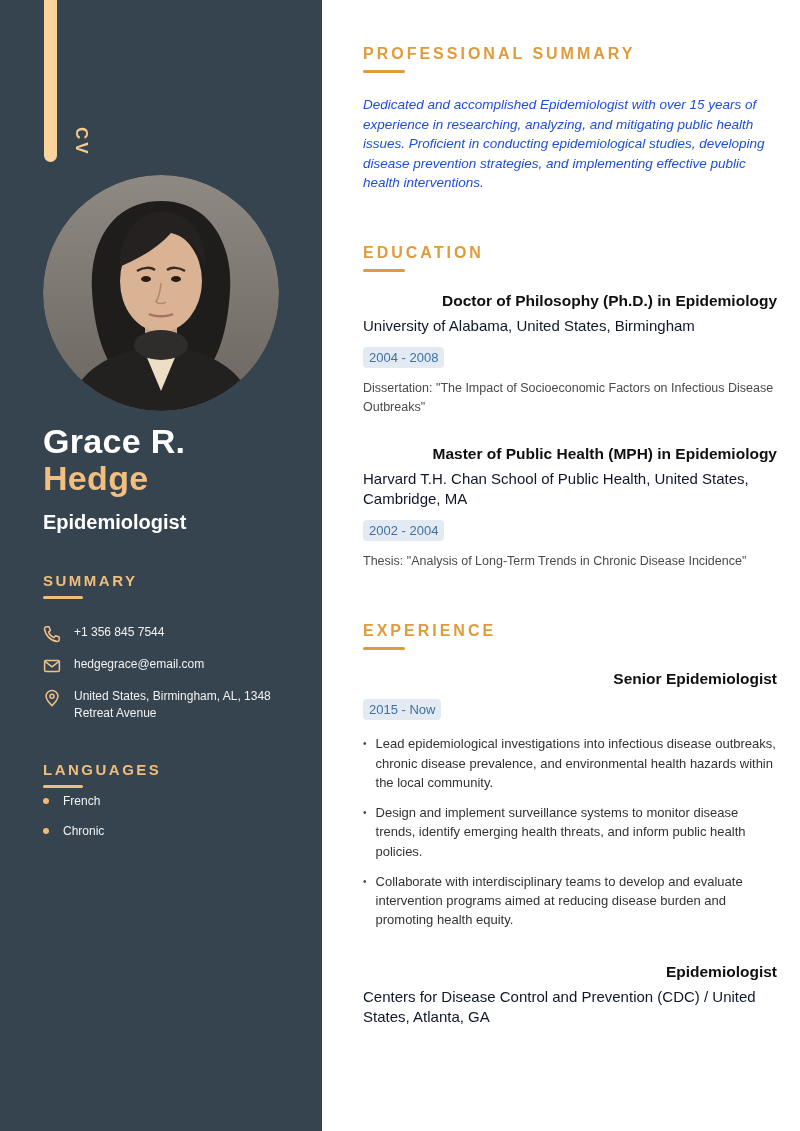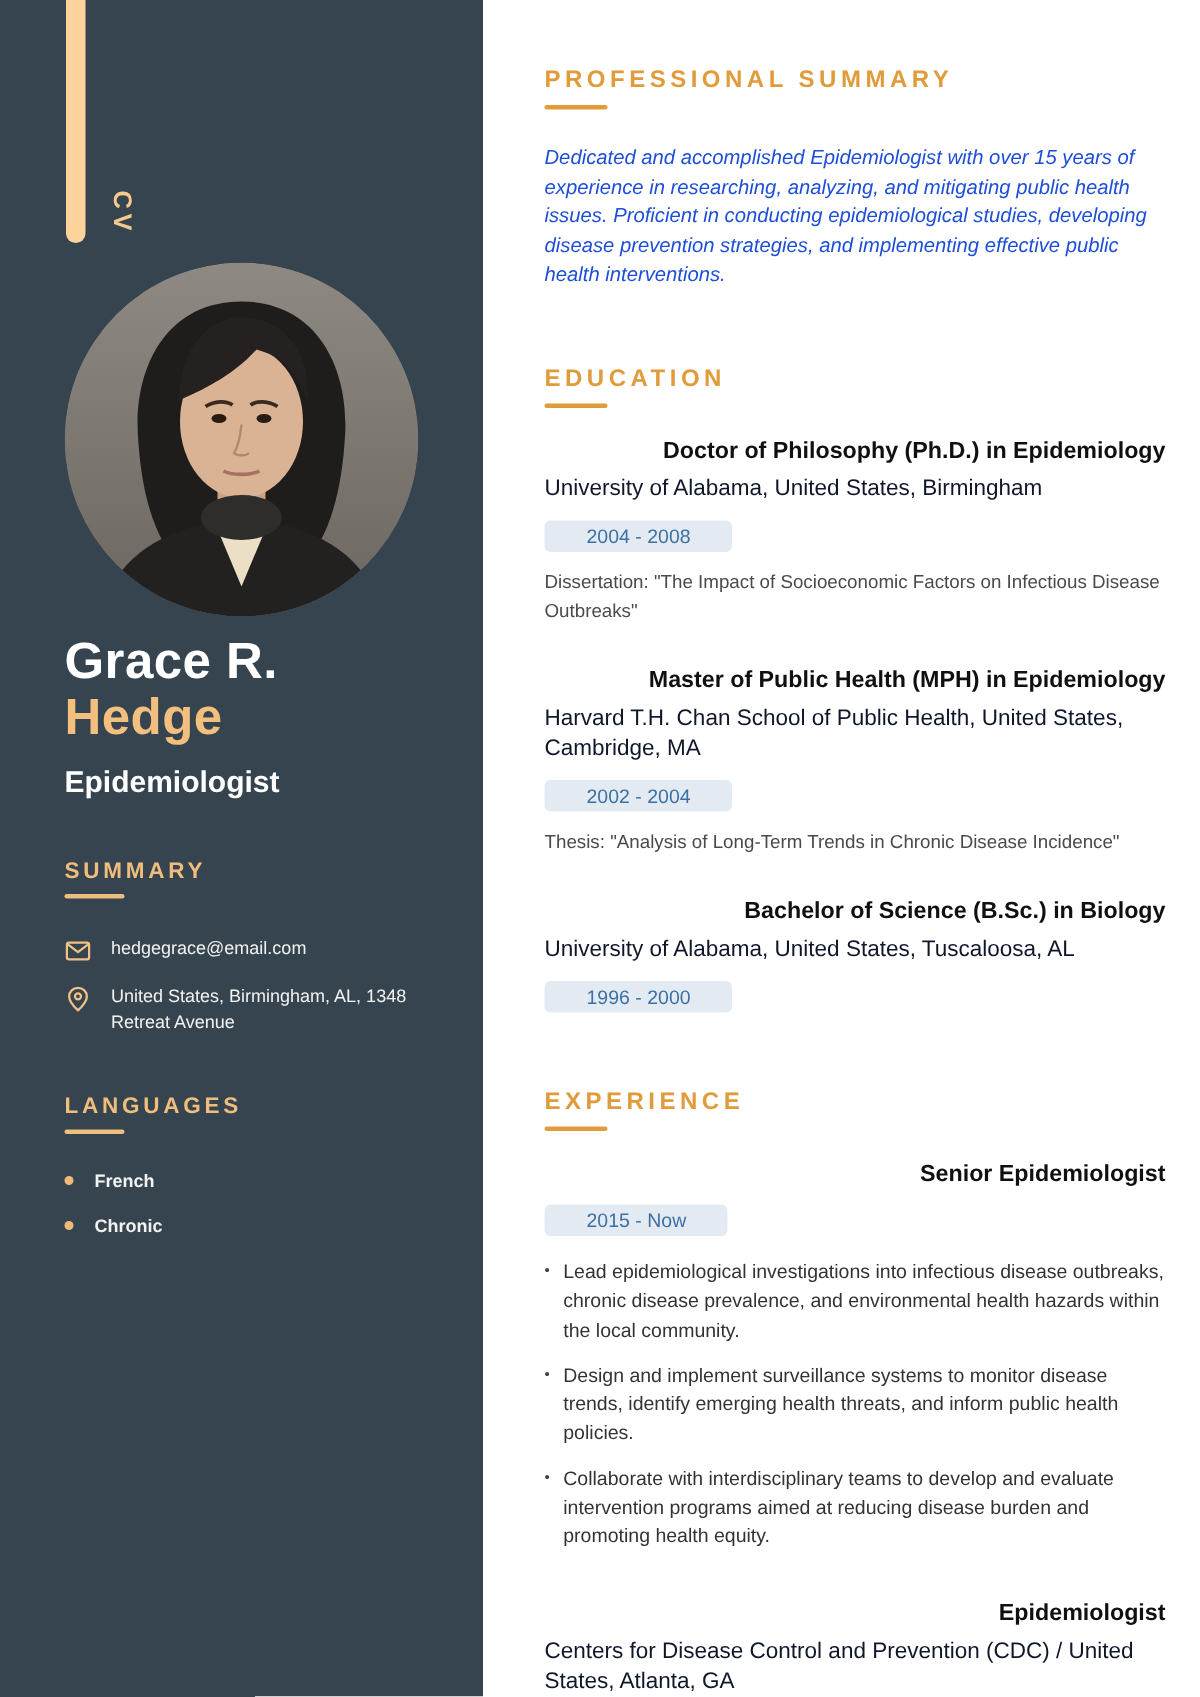--- a/index.html
+++ b/index.html
@@ -41,38 +41,38 @@
   .name .accent { color:#f2bf7e; }
   .job-title { margin-top:13px; font-size:20px; font-weight:700; color:#ffffff; }
 
   .side-heading { margin-top:38px; color:#f0be7c; font-size:15px; font-weight:700; letter-spacing:2.5px; }
   .side-underline { width:40px; height:3px; background:#f0be7c; margin-top:7px; border-radius:2px; }
 
   .contact-list { margin-top:25px; }
   .contact-item { display:flex; gap:13px; margin-bottom:13px; font-size:12px; line-height:1.45; color:#f2f2f0; align-items:flex-start; }
   .contact-item svg { flex:0 0 18px; margin-top:1px; }
 
-  .lang-list { margin-top:24px;font-weight:bold; }
+  .lang-list { margin-top:6px; }
   .lang-item { display:flex; align-items:center; gap:14px; margin-bottom:16px; font-size:12px; color:#f2f2f0; }
   .lang-dot { width:6px; height:6px; border-radius:50%; background:#f0b977; flex:0 0 6px; }
 
   
   .main { flex:1; padding:45px 23px 0 41px; background:#fff; }
   .main-heading { color:#e09b3a; font-size:16px; font-weight:700; letter-spacing:3px; }
   .main-underline { width:42px; height:3px; background:#e09b3a; margin-top:7px; border-radius:2px; }
 
   .summary-text { margin-top:22px; font-size:13.5px; line-height:1.45; color:#1d4ed8; max-width:410px;font-style:italic; }
 
   .section { margin-top:51px; }
   .entry { margin-top:28px; }
   .entry.first { margin-top:20px; }
   .entry.job2 { margin-top:34px; }
   .entry-title { font-size:15.5px; font-weight:700; color:#101010;text-align:right; }
   .entry-sub { margin-top:6px; font-size:15px; color:#0f172a; line-height:1.32; max-width:420px; }
-  .badge { display:inline-block; margin-top:11px; background:#e3eaf2; color:#3c71a5; font-size:13px; padding:3px 28px; border-radius:4px; }
+  .badge { display:inline-block; margin-top:11px; background:#e3eaf2; color:#3c71a5; font-size:13px; padding:3px 6px; border-radius:4px; }
   .entry-note { margin-top:11px; font-size:12.5px; color:#4a4a4a; line-height:1.55; max-width:430px; }
 
   .bullets { margin-top:14px; max-width:424px; }
   .bullet { display:flex; gap:9px; margin-bottom:11px; font-size:13px; line-height:1.48; color:#333333; }
   .bullet-dot { font-size:10px; line-height:1; margin-top:5px; color:#444; flex:0 0 auto; }
 </style>
 </head>
 <body>
 
 <aside class="sidebar">
@@ -125,20 +125,26 @@
     <span class="accent">Hedge</span>
   </h1>
   <div class="job-title">Epidemiologist</div>
 
   <div class="side-heading">SUMMARY</div>
   <div class="side-underline"></div>
 
   <div class="contact-list">
     <div class="contact-item">
       <svg width="18" height="18" viewBox="0 0 18 18">
+        <path d="M3.2,1.8 L6,1.8 L7.4,5.4 L5.5,7 C6.5,9.6 8.5,11.6 11,12.6 L12.6,10.7 L16.2,12 L16.2,14.8 C16.2,15.8 15.3,16.6 14.3,16.5 C7.8,16 2.1,10.3 1.5,3.8 C1.4,2.8 2.2,1.8 3.2,1.8 Z" fill="none" stroke="#f2c185" stroke-width="1.5" stroke-linejoin="round"></path>
+      </svg>
+      <span>+1 356 845 7544</span>
+    </div>
+    <div class="contact-item">
+      <svg width="18" height="18" viewBox="0 0 18 18">
         <rect x="1.6" y="3.4" width="14.8" height="11.2" rx="1.4" fill="none" stroke="#f2c185" stroke-width="1.5"></rect>
         <path d="M2,4.4 L9,9.8 L16,4.4" fill="none" stroke="#f2c185" stroke-width="1.5" stroke-linejoin="round"></path>
       </svg>
       <span>hedgegrace@email.com</span>
     </div>
     <div class="contact-item">
       <svg width="18" height="18" viewBox="0 0 18 18">
         <path d="M9,1.6 C5.6,1.6 3.1,4.1 3.1,7.3 C3.1,11.1 9,16.6 9,16.6 C9,16.6 14.9,11.1 14.9,7.3 C14.9,4.1 12.4,1.6 9,1.6 Z" fill="none" stroke="#f2c185" stroke-width="1.5" stroke-linejoin="round"></path>
         <circle cx="9" cy="7.2" r="2" fill="none" stroke="#f2c185" stroke-width="1.5"></circle>
       </svg>
@@ -180,25 +186,20 @@
       <div class="entry-note">Dissertation: "The Impact of Socioeconomic Factors on Infectious Disease Outbreaks"</div>
     </div>
 
     <div class="entry">
       <div class="entry-title">Master of Public Health (MPH) in Epidemiology</div>
       <div class="entry-sub">Harvard T.H. Chan School of Public Health, United States, Cambridge, MA</div>
       <span class="badge">2002 - 2004</span>
       <div class="entry-note">Thesis: "Analysis of Long-Term Trends in Chronic Disease Incidence"</div>
     </div>
 
-    <div class="entry">
-      <div class="entry-title">Bachelor of Science (B.Sc.) in Biology</div>
-      <div class="entry-sub">University of Alabama, United States, Tuscaloosa, AL</div>
-      <span class="badge">1996 - 2000</span>
-    </div>
   </section>
 
   <section class="section">
     <div class="main-heading">EXPERIENCE</div>
     <div class="main-underline"></div>
 
     <div class="entry first">
       <div class="entry-title">Senior Epidemiologist</div>
       <span class="badge">2015 - Now</span>
       <div class="bullets">

